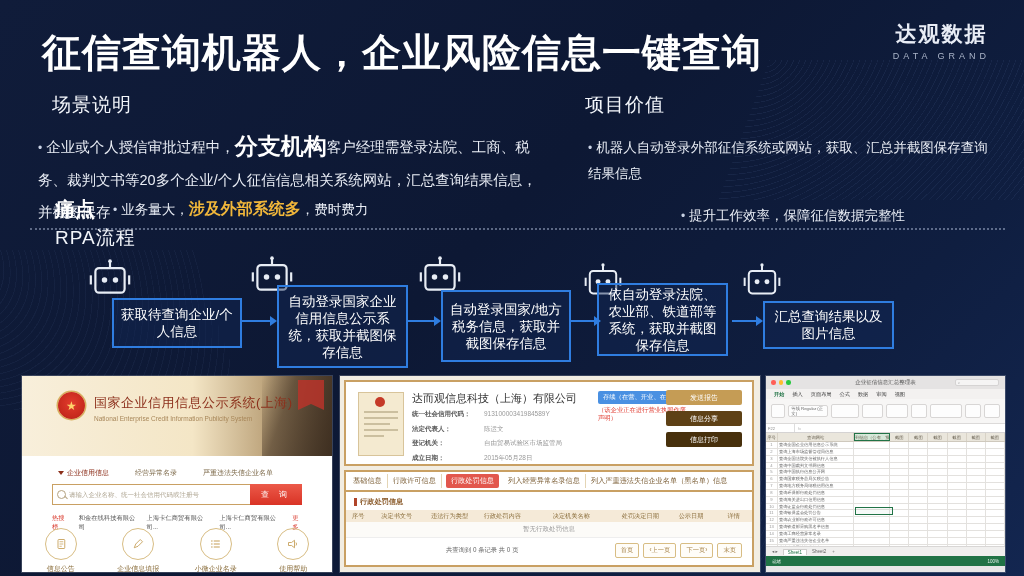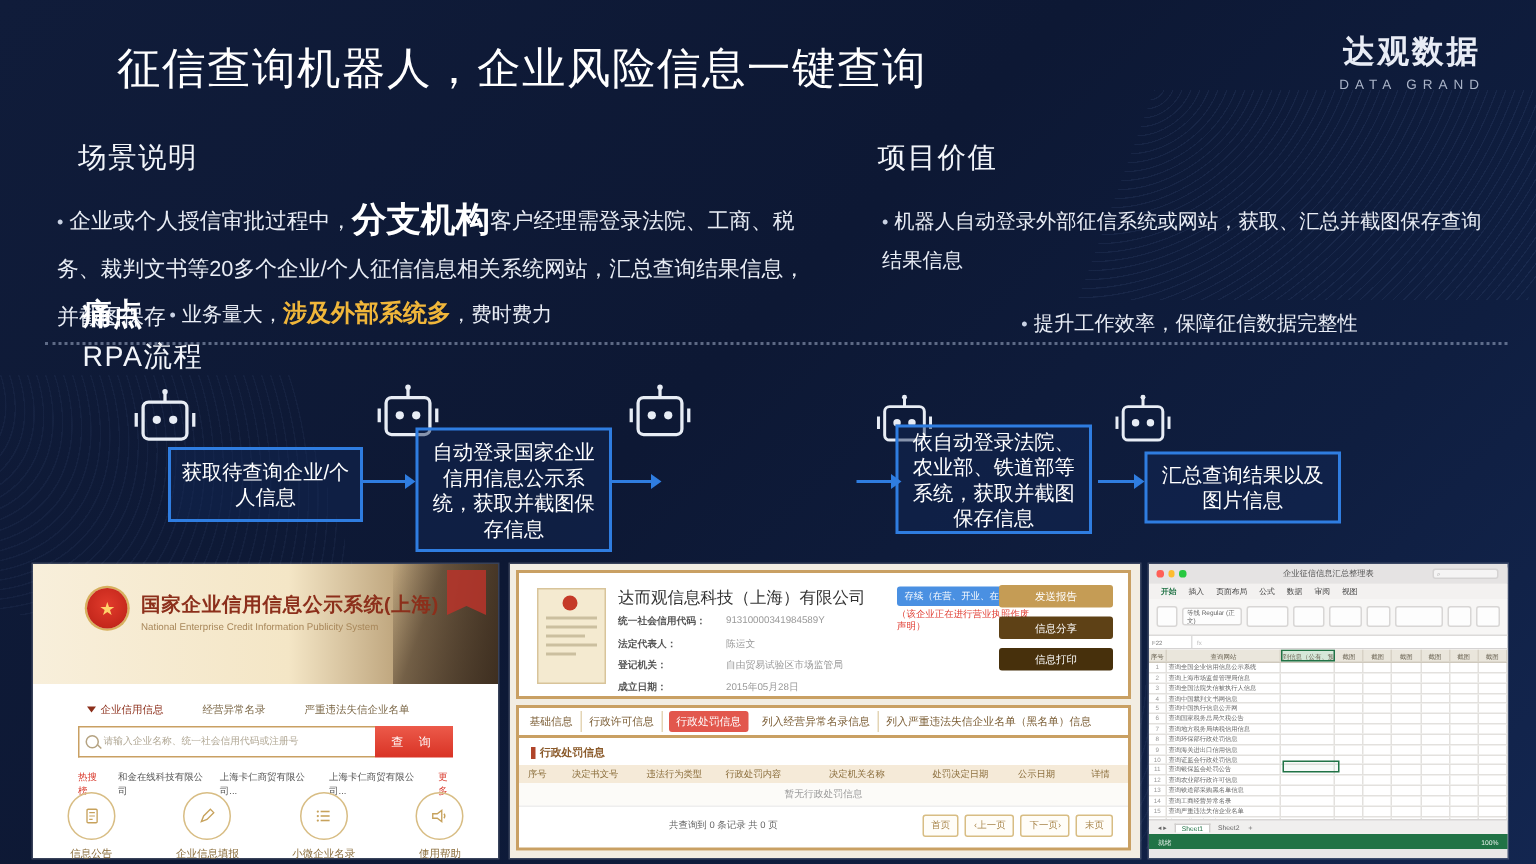--- a/index.html
+++ b/index.html
@@ -8,21 +8,21 @@
     font-family:"Liberation Sans","DejaVu Sans",sans-serif;
     background:linear-gradient(135deg,#101c3a 0%,#0d1834 45%,#0f1e40 75%,#132650 100%);
     color:#fff;
   }
   .texture{position:absolute;opacity:.18;pointer-events:none;
     background:repeating-radial-gradient(circle at 0 0, rgba(120,150,210,.5) 0 .7px, transparent 1px 6px);}
   .tex1{right:-20px;top:60px;width:300px;height:140px;transform:skewX(-20deg);}
   .tex2{left:-40px;top:250px;width:260px;height:160px;transform:skewX(18deg);opacity:.12;}
   .tex3{right:40px;bottom:10px;width:400px;height:120px;opacity:.1;}
 
-  .title{position:absolute;left:42px;top:26px;font-size:29px;font-weight:normal;letter-spacing:1px;margin-left:36px;}
+  .title{position:absolute;left:42px;top:26px;font-size:39px;font-weight:bold;letter-spacing:1px;}
   .logo{position:absolute;right:34px;top:20px;text-align:center;}
   .logo-cn{font-size:21px;font-weight:bold;letter-spacing:2px;color:#e8ecf5;}
   .logo-en{font-size:9px;letter-spacing:4px;color:#aab4c8;margin-top:3px;}
 
   .sec-h{position:absolute;font-size:19px;color:#f2f5fa;letter-spacing:1px;}
   #scenario-h{left:52px;top:92px;}
   #value-h{left:585px;top:92px;}
 
   .scenario-text{position:absolute;left:38px;top:130px;width:512px;font-size:14.5px;line-height:32px;color:#e9edf5;}
   .scenario-text .big{font-size:23px;font-weight:bold;color:#fff;vertical-align:-2px;}
@@ -55,21 +55,21 @@
   .g-header{position:absolute;left:0;top:0;width:100%;height:80px;
     background:linear-gradient(90deg,#f8efdb 0%,#f4e6c6 55%,#cdb astonishing 0%);
     background:linear-gradient(90deg,#f8efdb 0%,#f4e6c6 55%,#bfa67e 78%,#6e5a42 100%);}
   .g-photo{position:absolute;right:0;top:0;width:70px;height:80px;
     background:linear-gradient(110deg,transparent 0%,rgba(60,44,30,.55) 35%,rgba(50,36,24,.8) 100%);}
   .g-flag{position:absolute;right:8px;top:4px;width:26px;height:30px;background:#b8342a;opacity:.85;
     clip-path:polygon(0 0,100% 0,100% 100%,50% 80%,0 100%);}
   .g-emblem{position:absolute;left:36px;top:16px;width:27px;height:27px;border-radius:50%;
     background:radial-gradient(circle at 50% 42%,#e23b2c 0%,#c5281c 70%,#9e1d14 100%);
     display:flex;align-items:center;justify-content:center;color:#ffd36b;font-size:12px;box-shadow:0 0 0 1.5px #d7b05e;}
-  .g-title{position:absolute;left:72px;top:18px;font-size:13px;font-weight:bold;color:#8c2f1b;letter-spacing:.5px;}
+  .g-title{position:absolute;left:72px;top:18px;font-size:13px;font-weight:normal;color:#8c2f1b;letter-spacing:.5px;}
   .g-sub{position:absolute;left:72px;top:39px;font-size:6.5px;color:#a8875a;}
   .g-tabs{position:absolute;left:36px;top:92px;display:flex;gap:26px;font-size:7px;color:#7c6848;}
   .gtab{display:flex;align-items:center;gap:3px;}
   .gtab .caret{display:none;width:0;height:0;border-top:4px solid #8c2f1b;border-left:3px solid transparent;border-right:3px solid transparent;}
   .gtab.active .caret{display:inline-block;}
   .gtab.active b{color:#8c2f1b;}
   .gtab b{font-weight:normal;}
   .g-search{position:absolute;left:30px;top:108px;width:250px;height:21px;display:flex;}
   .g-input{flex:1;border:1px solid #c9a063;border-right:none;background:#fff;font-size:6.5px;
     padding:0 4px 0 16px;outline:none;color:#333;font-family:inherit;}
@@ -252,20 +252,21 @@
         <line x1="3" y1="19" x2="3" y2="29"></line>
         <line x1="45" y1="19" x2="45" y2="29"></line>
       </g>
       <circle cx="24" cy="3.5" r="2" fill="#e8edf5"></circle>
       <circle cx="18" cy="24" r="3" fill="#e8edf5"></circle>
       <circle cx="30" cy="24" r="3" fill="#e8edf5"></circle>
     </svg>
 
   <div class="fbox" style="left:112px;top:298px;width:130px;height:50px">获取待查询企业/个人信息</div>
   <div class="fbox" style="left:277px;top:285px;width:131px;height:83px">自动登录国家企业信用信息公示系统，获取并截图保存信息</div>
+  <div class="fbox" style="left:441px;top:290px;width:130px;height:72px">自动登录国家/地方税务信息，获取并截图保存信息</div>
   <div class="fbox" style="left:597px;top:283px;width:131px;height:73px">依自动登录法院、农业部、铁道部等系统，获取并截图保存信息</div>
   <div class="fbox" style="left:763px;top:301px;width:131px;height:48px">汇总查询结果以及图片信息</div>
 
   <div class="arrow" style="left:242px;width:29px"></div>
   <div class="arrow" style="left:408px;width:27px"></div>
   <div class="arrow" style="left:571px;width:24px"></div>
   <div class="arrow" style="left:732px;width:25px"></div>
 
   <div class="shot" id="shot-gsxt">
     <div class="g-header">

